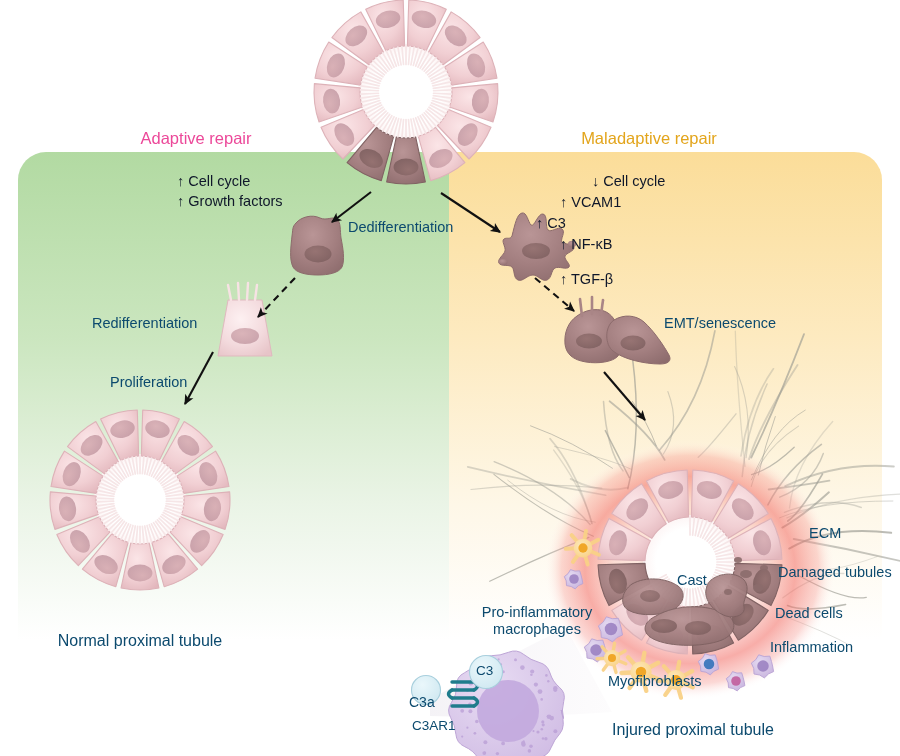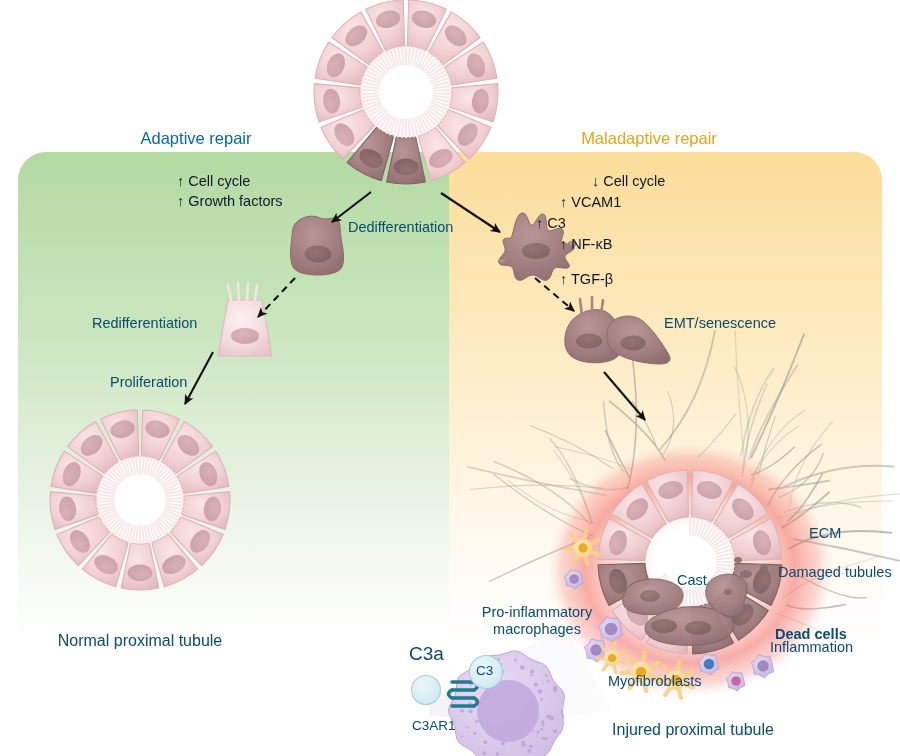--- a/index.html
+++ b/index.html
@@ -3,21 +3,21 @@
 <meta charset="utf-8">
 <title>Kidney Proximal Tubule Repair Diagram</title>
 <style>
   html,body{margin:0;padding:0;background:#ffffff;}
   body{width:900px;height:756px;position:relative;overflow:hidden;
        font-family:"Liberation Sans","DejaVu Sans",sans-serif;color:#151515;}
   #stage{position:absolute;left:0;top:0;width:900px;height:756px;}
   svg.layer{position:absolute;left:0;top:0;width:900px;height:756px;overflow:visible;}
   .txt{position:absolute;white-space:nowrap;line-height:1.24;}
   .hdr{font-size:16.5px;}
-  .hdr.green{color:#0369a1;}
+  .hdr.green{color:#ec4899;}
   .hdr.amber{color:#e3a51c;}
   .lbl{font-size:14.5px;color:#0c4a6e;}
   .lbl.big{font-size:16px;}
   .list{font-size:14.5px;color:#0f172a;line-height:1.44;}
   .ctr{transform:translateX(-50%);}
 </style>
 </head>
 <body>
 
 <div id="stage">
@@ -661,23 +661,23 @@
   <div class="txt lbl" style="left:348px;top:219px;">Dedifferentiation</div>
   <div class="txt lbl" style="left:92px;top:315px;">Redifferentiation</div>
   <div class="txt lbl" style="left:110px;top:374px;">Proliferation</div>
   <div class="txt lbl" style="left:664px;top:315px;">EMT/senescence</div>
 
   <div class="txt lbl big ctr" style="left:693px;top:720px;">Injured proximal tubule</div>
   <div class="txt lbl big ctr" style="left:140px;top:631px;">Normal proximal tubule</div>
 
   <div class="txt lbl" style="left:809px;top:525px;">ECM</div>
   <div class="txt lbl" style="left:778px;top:564px;">Damaged tubules</div>
-  <div class="txt lbl" style="left:775px;top:626px;font-weight:bold;">Dead cells</div>
+  <div class="txt lbl" style="left:775px;top:605px;">Dead cells</div>
   <div class="txt lbl" style="left:770px;top:639px;">Inflammation</div>
   <div class="txt lbl" style="left:677px;top:572px;">Cast</div>
   <div class="txt lbl ctr" style="left:537px;top:604px;">Pro-inflammatory</div>
   <div class="txt lbl ctr" style="left:537px;top:621px;">macrophages</div>
   <div class="txt lbl" style="left:608px;top:673px;">Myofibroblasts</div>
 
-  <div class="txt lbl" style="left:409px;top:642px;font-size:19px;">C3a</div>
+  <div class="txt lbl" style="left:409px;top:694px;font-size:14px;">C3a</div>
   <div class="txt lbl" style="left:412px;top:718px;font-size:13.5px;">C3AR1</div>
   <div class="txt lbl" style="left:476px;top:663px;font-size:13.5px;">C3</div>
 </div>
 
 </body></html>

